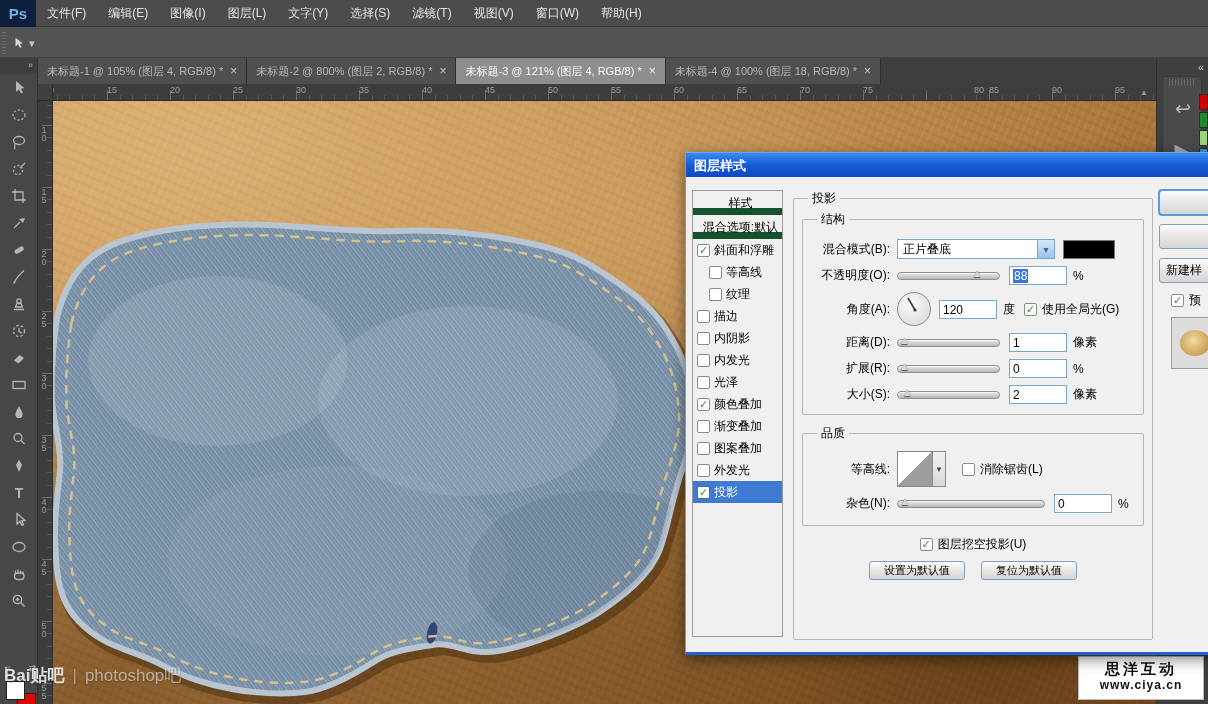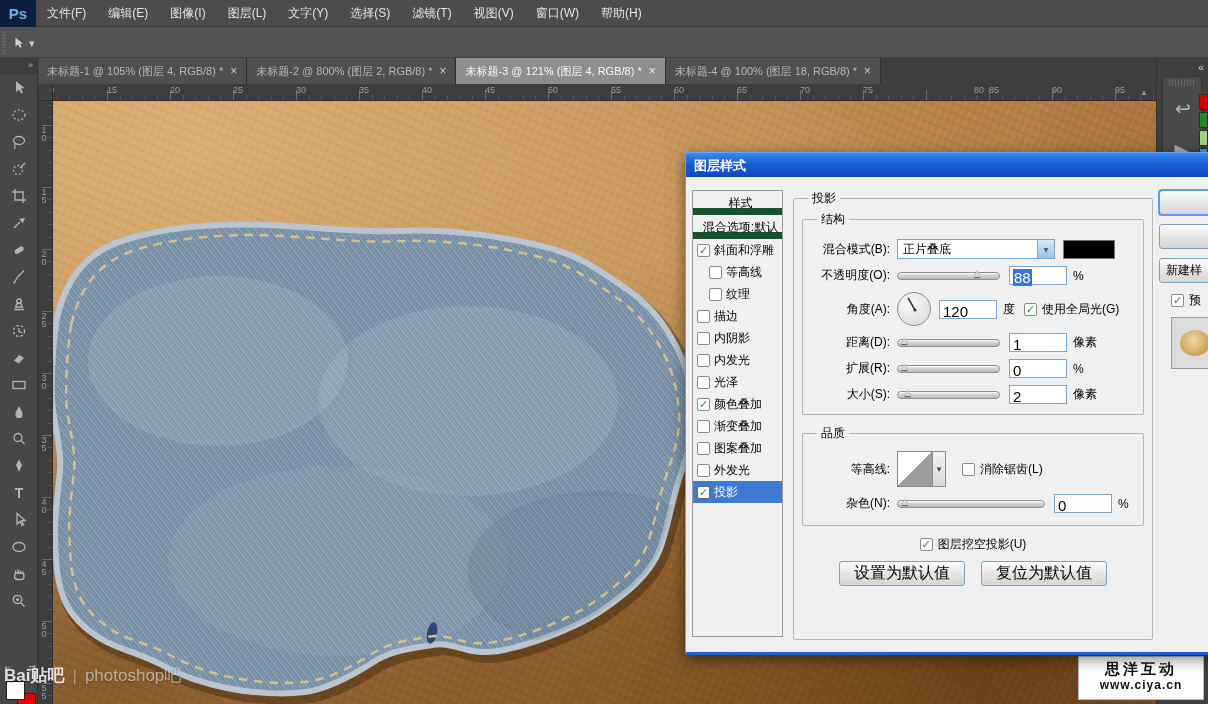--- a/index.html
+++ b/index.html
@@ -120,21 +120,21 @@
 
   
   #shadow-panel { position:absolute; left:107px; top:38px; width:360px; height:450px; }
   fieldset { border:1px solid #b5b5b5; border-radius:2px; position:relative; }
   legend { font-size:12px; color:#000; padding:0 4px; margin-left:6px; }
   #fs-outer { width:360px; height:450px; padding:2px 8px; }
   #fs-structure { margin-top:2px; padding:4px 8px 10px; }
   .crow { display:flex; align-items:center; margin-top:7px; }
   .clabel { width:86px; text-align:right; font-size:12px; color:#000; flex:0 0 auto; padding-right:7px; }
   .unit { font-size:12px; color:#000; margin-left:6px; }
-  .inputbox { width:58px; height:19px; background:#fff; border:1px solid #7ba7cc; font-size:15px;
+  .inputbox { width:58px; height:19px; background:#fff; border:1px solid #7ba7cc; font-size:12px;
     color:#000; padding:2px 3px 0; cursor:text; }
   .inputbox .selected { background:#3875d7; color:#fff; padding:0 1px; }
   .slider { position:relative; width:103px; height:8px; margin-right:9px; border-radius:4px;
     background:linear-gradient(180deg,#e9e9e9,#b9b9b9); border:1px solid #8f8f8f;
     box-shadow:inset 0 1px 1px rgba(255,255,255,.8); flex:0 0 auto; }
   .sthumb { position:absolute; top:-6px; font-size:11px; color:#d6d6d6;
     text-shadow:0 1px 1px #555, 0 0 1px #777; cursor:pointer; }
   .selectbox { width:158px; height:20px; background:#fff; border:1px solid #7ba7cc; display:flex;
     align-items:flex-end; font-size:12px; color:#000; cursor:pointer; }
   .selectbox .sval { flex:1; padding-left:5px; }
@@ -147,21 +147,21 @@
     margin-right:8px; flex:0 0 auto; cursor:pointer; }
   #contour-swatch { width:36px; height:36px; border:1px solid #8a8a8a; background:#fff; position:relative;
     background:linear-gradient(135deg,#fff 49.5%,#9d9d9d 50%); cursor:pointer; flex:0 0 auto; }
   #contour-dd { width:13px; height:36px; border:1px solid #8a8a8a; border-left:none;
     background:linear-gradient(180deg,#f2f2f2,#d8d8d8); color:#444; font-size:9px; display:flex;
     align-items:center; justify-content:center; cursor:pointer; }
   .dlg-check { display:flex; align-items:center; gap:5px; font-size:12px; color:#000; cursor:pointer; }
   #fs-quality { margin-top:10px; padding:2px 8px 12px; }
   #knockout-row { display:flex; justify-content:center; margin-top:10px; }
   #default-btns { display:flex; justify-content:center; gap:16px; margin-top:8px; }
-  .wbtn { height:25px; padding:0 14px; font-size:16px; color:#000; border:1px solid #7ba0c4;
+  .wbtn { height:19px; padding:0 14px; font-size:11px; color:#000; border:1px solid #7ba0c4;
     border-radius:3px; background:linear-gradient(180deg,#fdfdfd,#e8e8e8 45%,#d5d5d5); cursor:pointer; }
 
   
   #side-col { position:absolute; left:473px; top:38px; width:130px; }
   .side-btn { width:130px; height:25px; margin-bottom:9px; border:1px solid #7ba0c4; border-radius:3px;
     background:linear-gradient(180deg,#fdfdfd,#e8e8e8 45%,#d5d5d5); font-size:12px; color:#000;
     display:flex; align-items:center; padding-left:6px; cursor:pointer; }
   .side-btn.default { outline:2px solid #5e9ae0; outline-offset:-1px; }
   #preview-check { margin:2px 0 8px 12px; }
   #style-thumb { width:48px; height:52px; margin-left:12px; border:1px solid #999; background:#dcdcdc;

